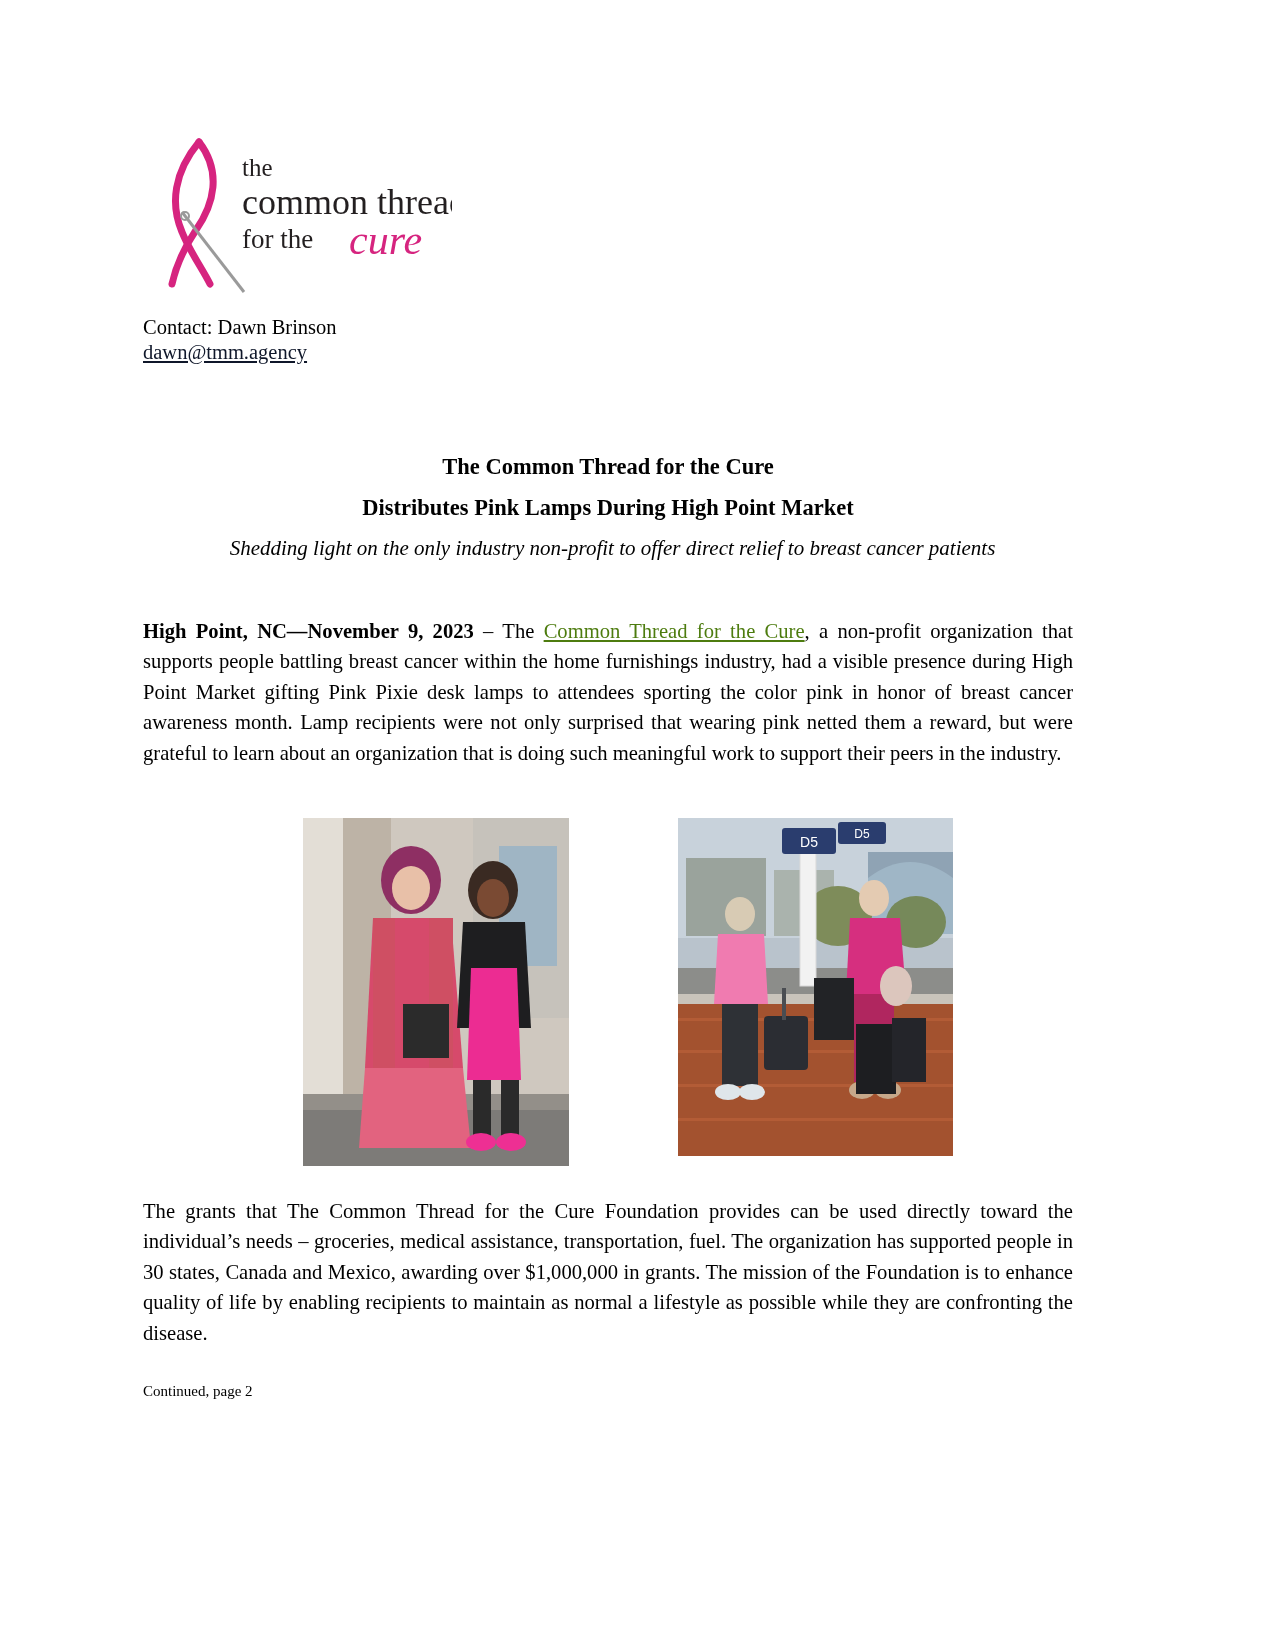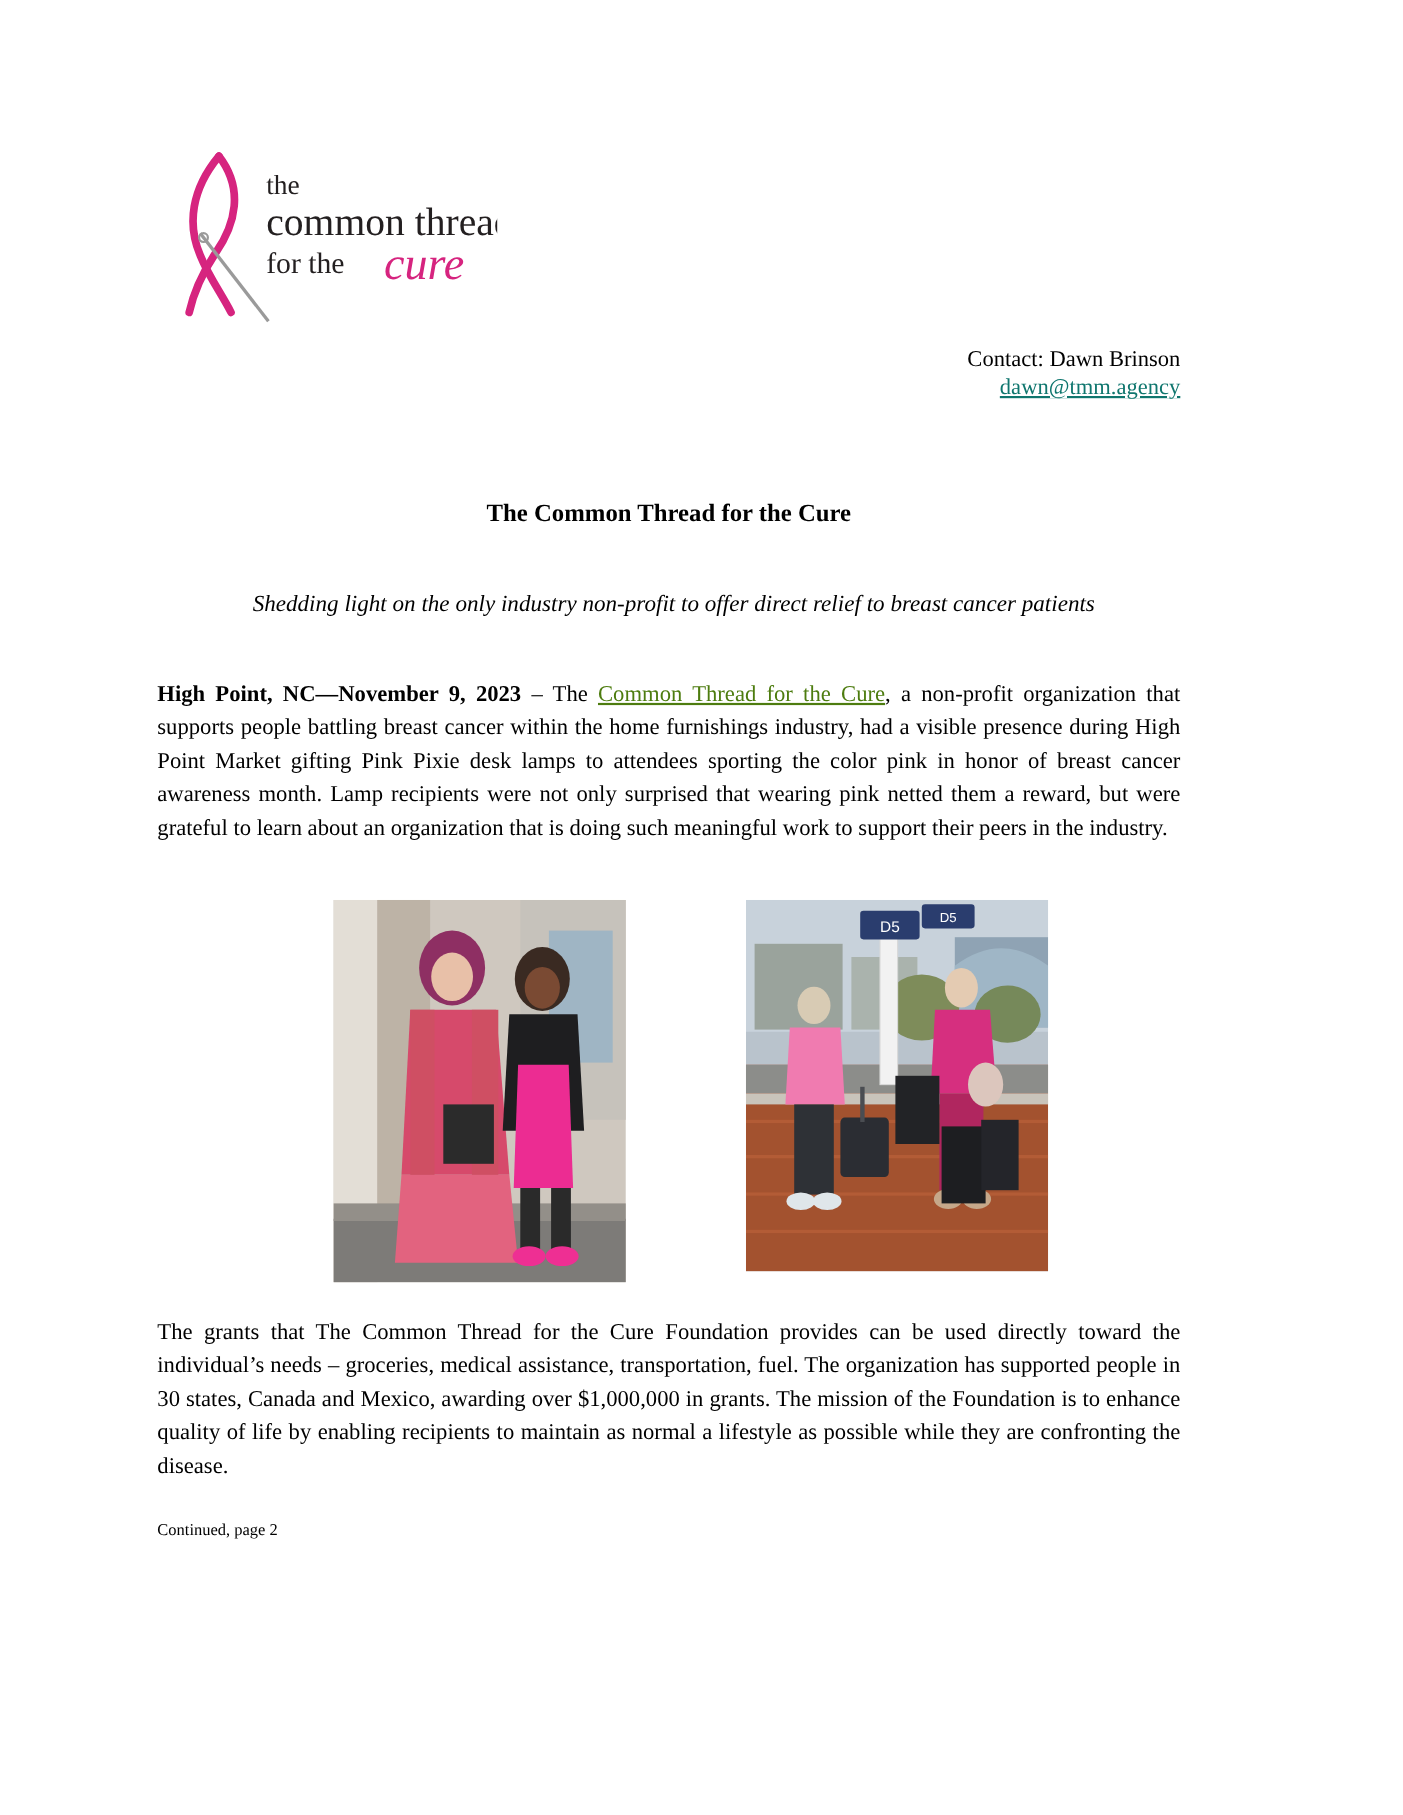--- a/index.html
+++ b/index.html
@@ -32,26 +32,25 @@
     height: 168px;
   }
   .logo-svg { display: block; }
 
   
   .contact {
     position: absolute;
     left: 143px;
     top: 315px;
     width: 930px;
-    text-align: right;
     font-size: 20.5px;
     line-height: 24.5px;
   }
   .contact a {
-    color: #0f766e;
+    color: #0f172a;
     text-decoration: underline;
   }
 
   
   .headline {
     position: absolute;
     left: 143px;
     top: 446px;
     width: 930px;
     text-align: center;
@@ -140,20 +139,21 @@
     </svg>
   </div>
 
   <div class="contact">
     <div>Contact: Dawn Brinson</div>
     <div><a href="#">dawn@tmm.agency</a></div>
   </div>
 
   <div class="headline">
     <div class="h-line">The Common Thread for the Cure</div>
+    <div class="h-line">Distributes Pink Lamps During High Point Market</div>
   </div>
 
   <div class="subhead">Shedding light on the only industry non-profit to offer direct relief to breast cancer patients</div>
 
   <div class="para para1">
     <span class="dateline">High Point, NC—November 9, 2023</span><span> – The </span><a href="#">Common Thread for the Cure</a><span>, a non-profit organization that supports people battling breast cancer within the home furnishings industry,  had a visible presence during High Point Market gifting Pink Pixie desk lamps to attendees sporting the color pink in honor of breast cancer awareness month. Lamp recipients were not only surprised that wearing pink netted them a reward, but were grateful to learn about an organization that is doing such meaningful work to support their peers in the industry.</span>
   </div>
 
   <div class="photos">
 

